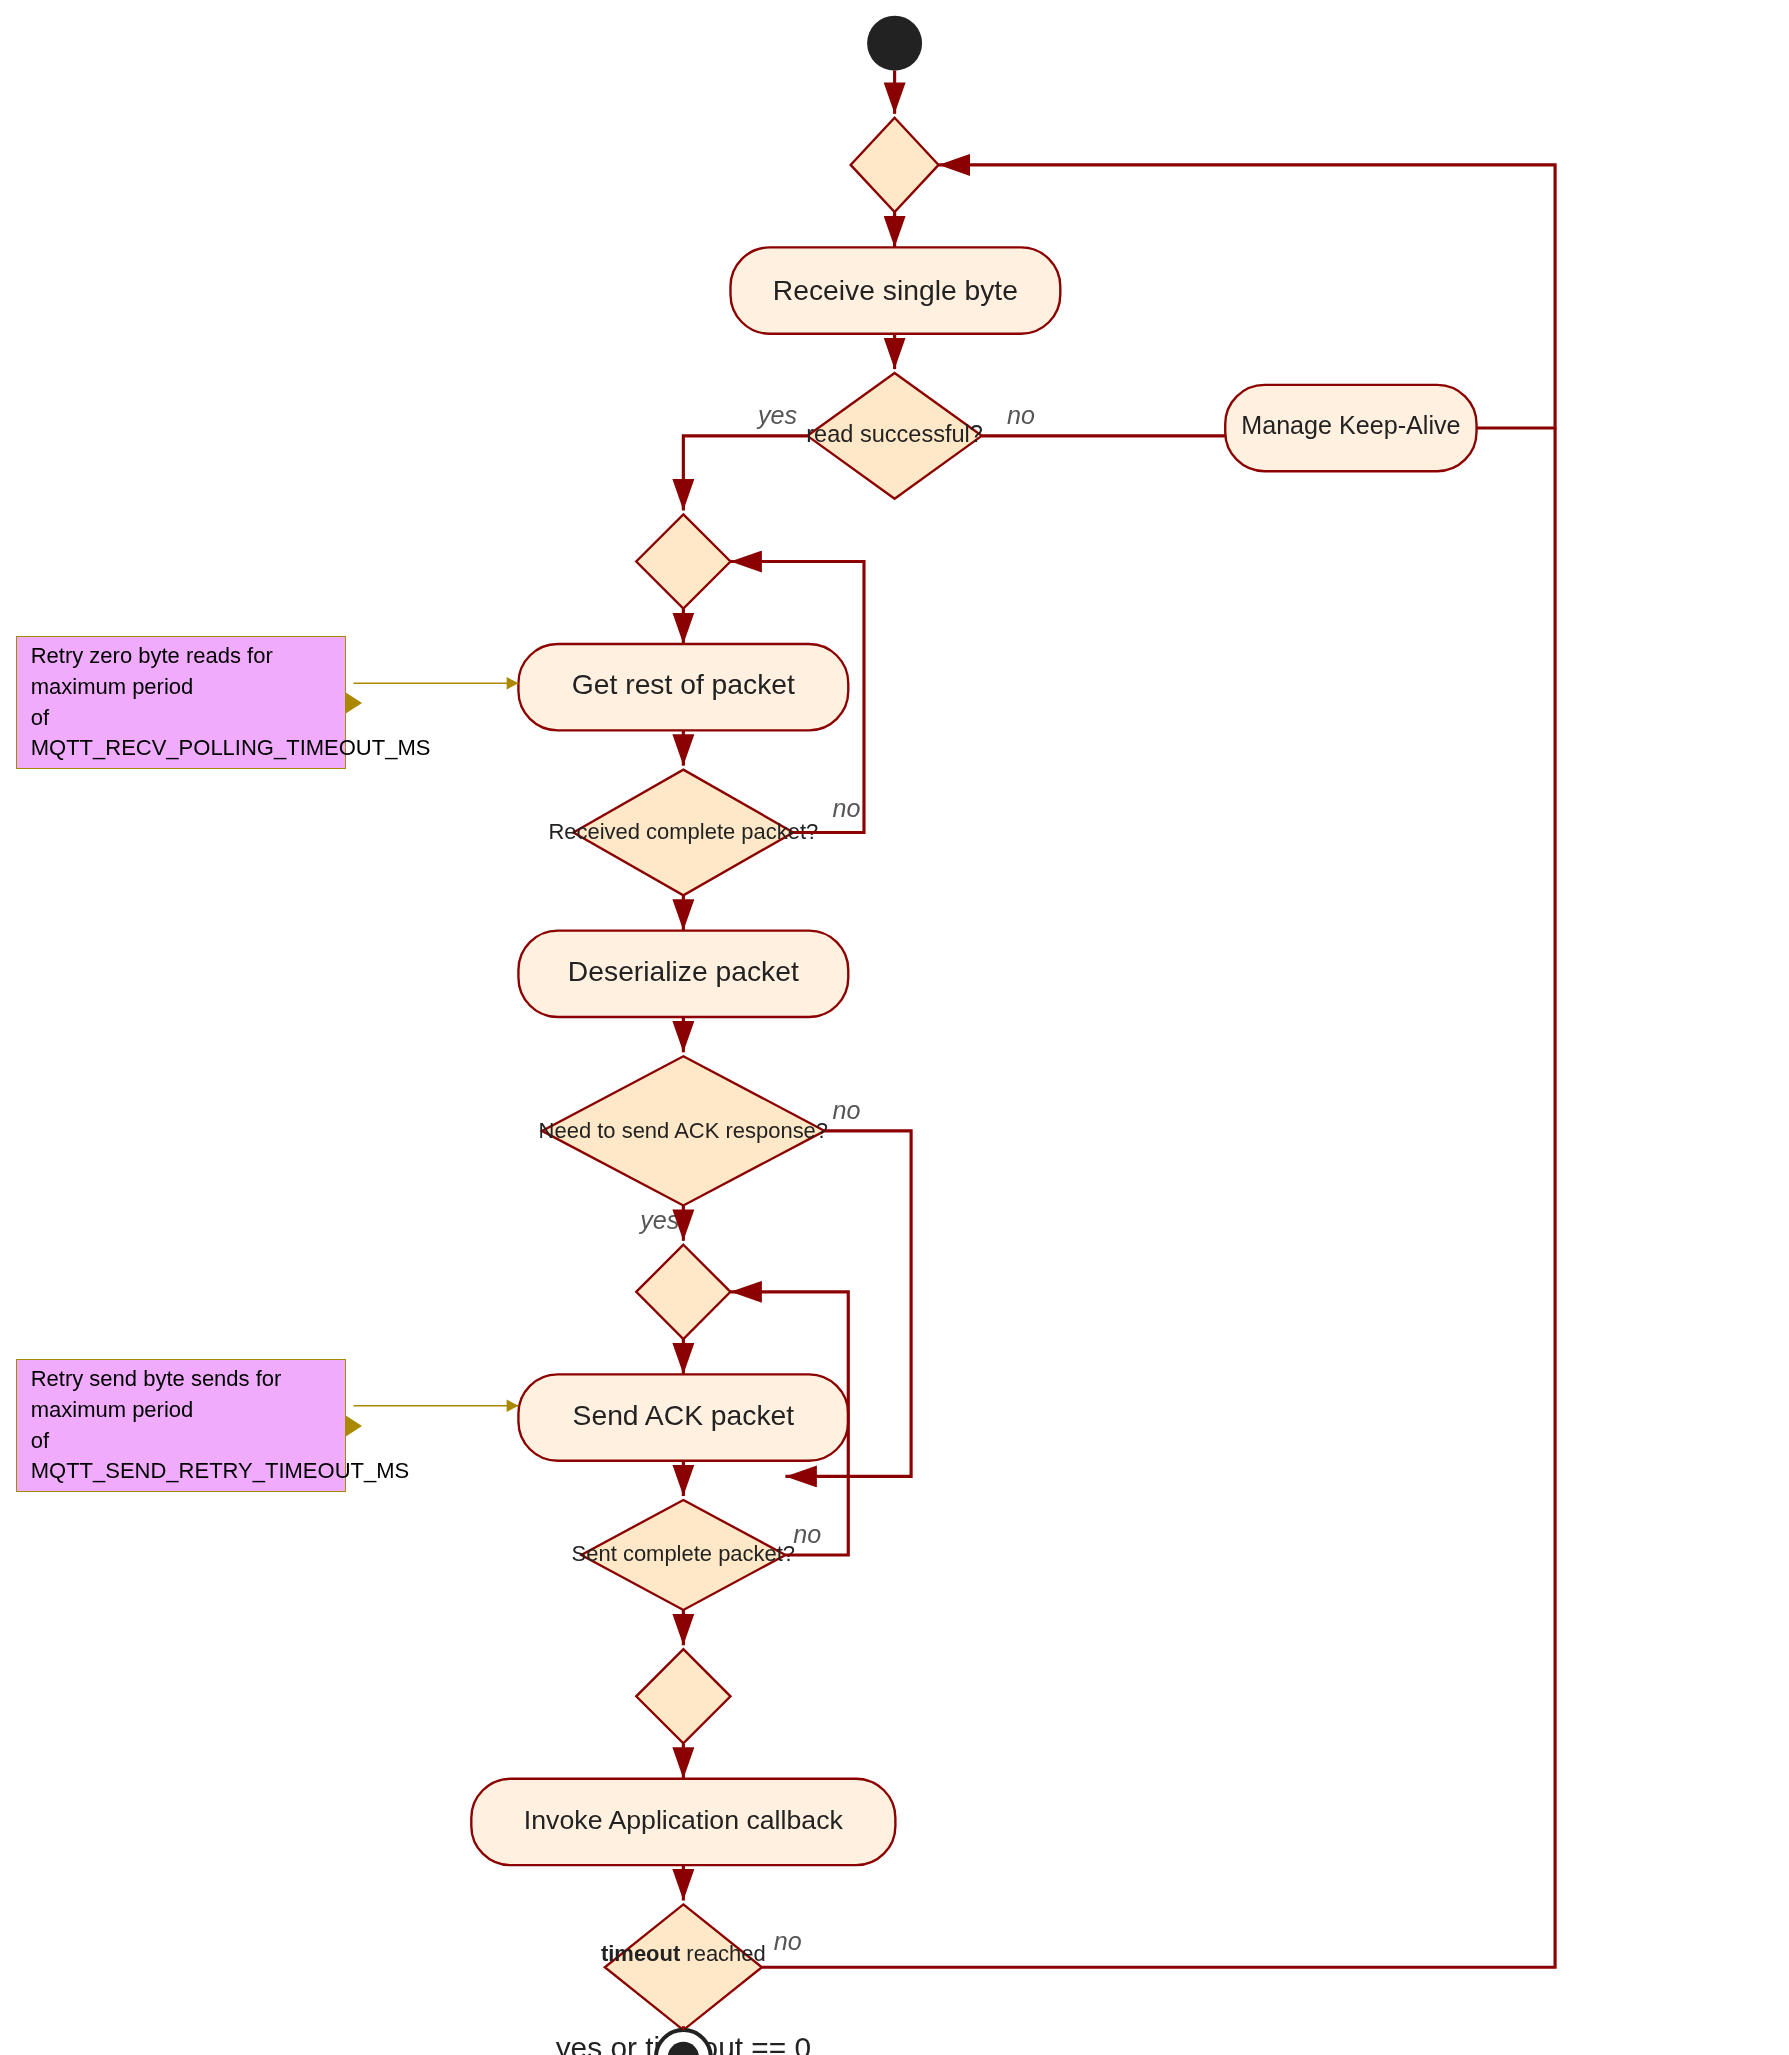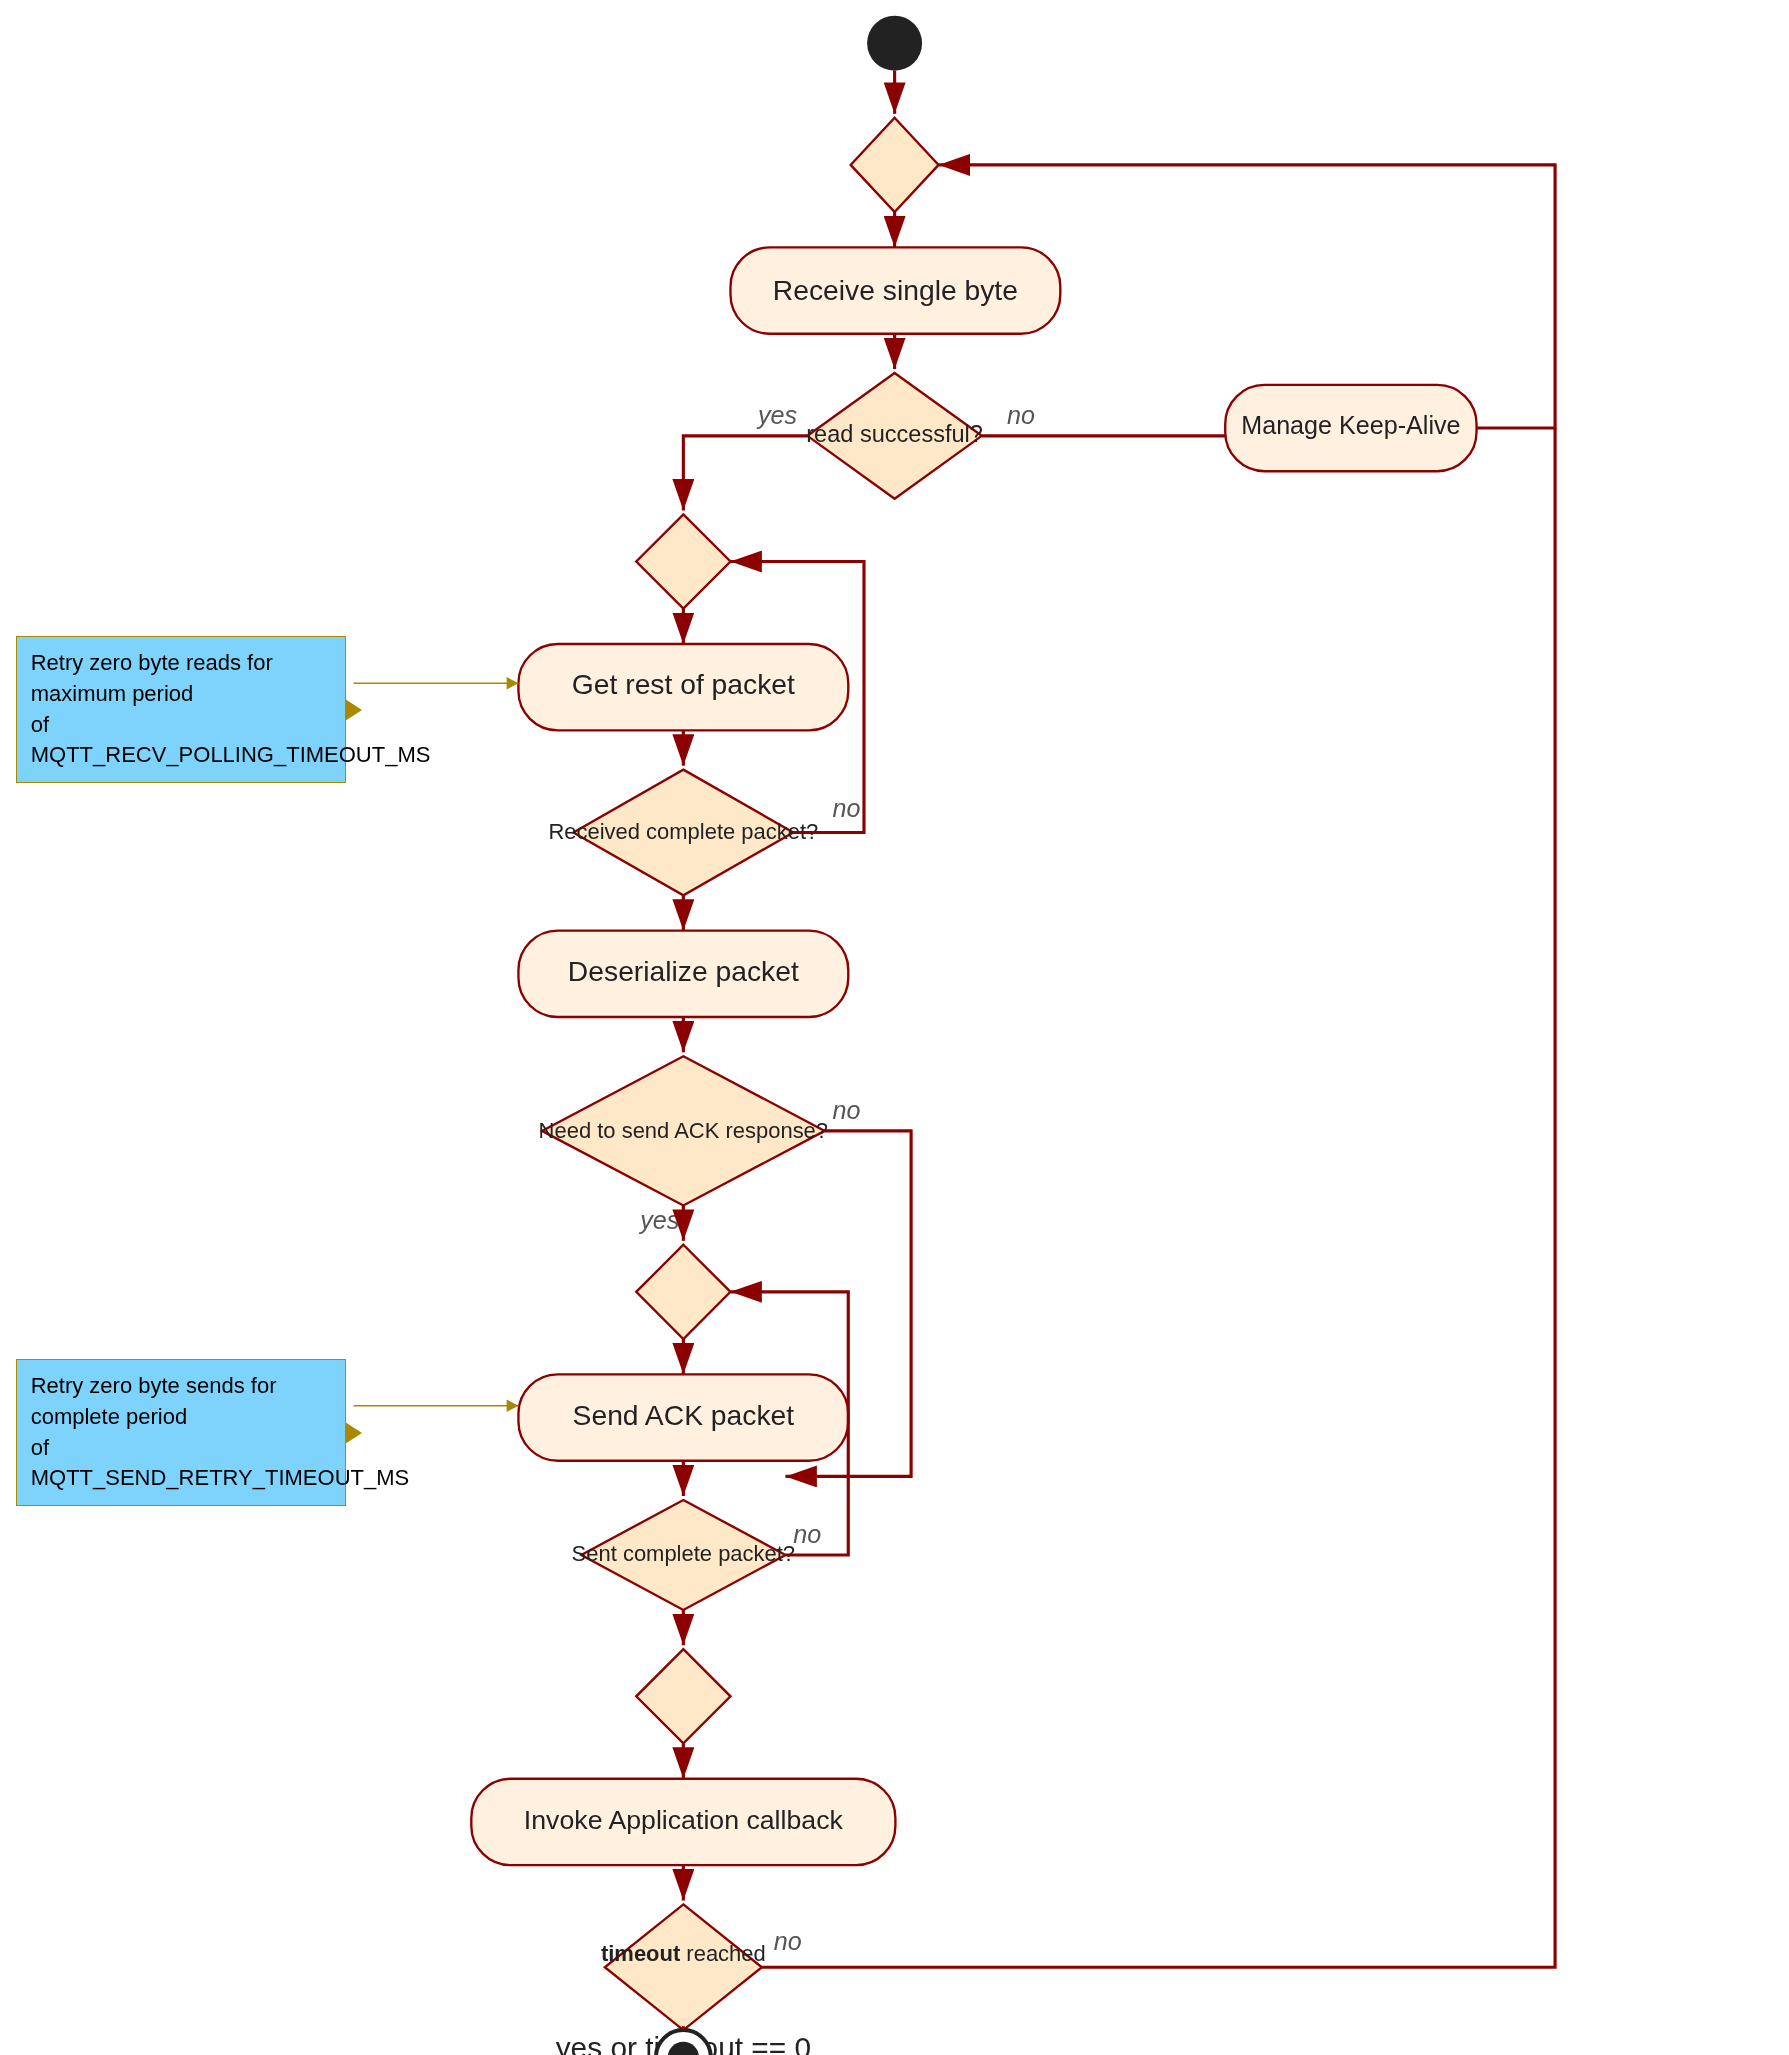--- a/index.html
+++ b/index.html
@@ -12,23 +12,23 @@
       overflow: hidden;
     }
     svg {
       position: absolute;
       top: 0; left: 0;
       width: 1790px;
       height: 2056px;
     }
     .note-box {
       position: absolute;
-      background: #7dd3fc;
+      background: #f0abfc;
       border: 1.6px solid #aa8800;
-      padding: 11px 14px;
+      padding: 4px 14px;
       font-size: 22px;
       line-height: 1.4;
       max-width: 330px;
     }
     .note-box .bold { font-weight: normal; }
   </style>
 </head>
 <body>
 
 <svg viewBox="0 0 2279 2618" xmlns="http://www.w3.org/2000/svg">
@@ -159,18 +159,18 @@
 </svg>
 
 <div class="note-box" style="left:15.7px; top:636px; width:346px;">
   <span>Retry zero byte reads for maximum period</span><br>
   <span>of <span class="bold">MQTT_RECV_POLLING_TIMEOUT_MS</span></span>
   
   <div style="position:absolute; right:-17.3px; top:50%; transform:translateY(-50%); width:0; height:0; border-top:11px solid transparent; border-bottom:11px solid transparent; border-left:17.3px solid #aa8800;"></div>
 </div>
 
 <div class="note-box" style="left:15.7px; top:1359px; width:346px;">
-  <span>Retry zero byte sends for complete period</span><br>
+  <span>Retry send byte sends for maximum period</span><br>
   <span>of <span class="bold">MQTT_SEND_RETRY_TIMEOUT_MS</span></span>
   
   <div style="position:absolute; right:-17.3px; top:50%; transform:translateY(-50%); width:0; height:0; border-top:11px solid transparent; border-bottom:11px solid transparent; border-left:17.3px solid #aa8800;"></div>
 </div>
 
 
 </body></html>

